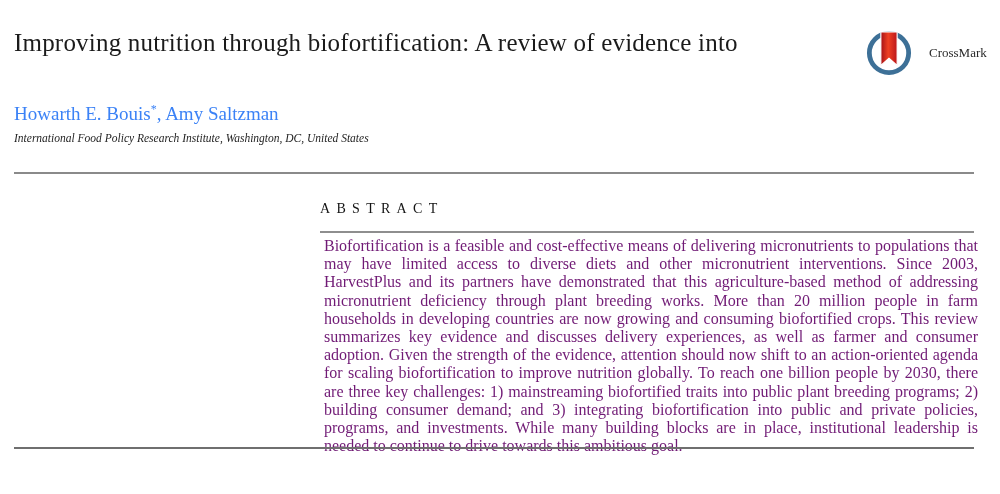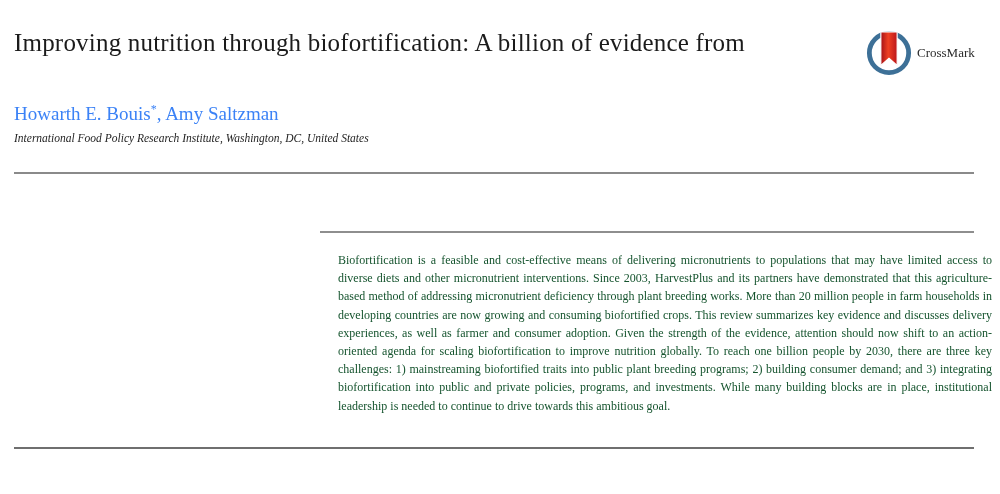--- a/index.html
+++ b/index.html
@@ -27,21 +27,21 @@
     color: #1b1b1b;
     letter-spacing: 0.2px;
   }
   .title-line { display: block; }
   .crossmark {
     position: absolute;
     left: 866px;
     top: 30px;
     display: flex;
     align-items: center;
-    gap: 5px;
+    gap: 17px;
     cursor: pointer;
   }
   .crossmark-label {
     font-size: 13px;
     color: #2b2b2b;
   }
   .authors {
     position: absolute;
     left: 14px;
     top: 103px;
@@ -84,41 +84,41 @@
     top: 231px;
     width: 654px;
     height: 1.5px;
     background: #8e8e8e;
   }
   .abstract-body {
     position: absolute;
     left: 320px;
     top: 233px;
     width: 654px;
-    margin: 18px;
-    font-size: 12px;
+    margin: 4px;
+    font-size: 16px;
     line-height: 18.2px;
     text-align: justify;
-    color: #14532d;
+    color: #701a75;
   }
   .rule-bottom {
     left: 14px;
     top: 447px;
     width: 960px;
     height: 2px;
     background: #6f6f6f;
   }
 </style>
 </head>
 <body>
 
 <div class="page">
 
   <h1 class="title">
-      <span class="title-line">Improving nutrition through biofortification: A billion of evidence from</span>
+      <span class="title-line">Improving nutrition through biofortification: A review of evidence into</span>
     </h1>
 
   <div class="crossmark">
     <svg width="46" height="46" viewBox="0 0 48 48">
       <defs>
         <linearGradient id="ribbonGrad" x1="0" y1="0" x2="1" y2="0">
           <stop offset="0" stop-color="#a51117"></stop>
           <stop offset="0.45" stop-color="#ef4023"></stop>
           <stop offset="1" stop-color="#bb161a"></stop>
         </linearGradient>
@@ -128,20 +128,21 @@
     </svg>
     <span class="crossmark-label">CrossMark</span>
   </div>
 
   <div class="authors"><span>Howarth E. Bouis</span><sup class="corresp">*</sup><span>, </span><span>Amy Saltzman</span></div>
 
   <div class="affiliation">International Food Policy Research Institute, Washington, DC, United States</div>
 
   <div class="rule rule-top"></div>
 
+  <div class="abstract-heading">ABSTRACT</div>
 
   <div class="rule rule-abstract"></div>
 
   <p class="abstract-body">Biofortification is a feasible and cost-effective means of delivering micronutrients to populations that may have limited access to diverse diets and other micronutrient interventions. Since 2003, HarvestPlus and its partners have demonstrated that this agriculture-based method of addressing micronutrient deficiency through plant breeding works. More than 20 million people in farm households in developing countries are now growing and consuming biofortified crops. This review summarizes key evidence and discusses delivery experiences, as well as farmer and consumer adoption. Given the strength of the evidence, attention should now shift to an action-oriented agenda for scaling biofortification to improve nutrition globally. To reach one billion people by 2030, there are three key challenges: 1) mainstreaming biofortified traits into public plant breeding programs; 2) building consumer demand; and 3) integrating biofortification into public and private policies, programs, and investments. While many building blocks are in place, institutional leadership is needed to continue to drive towards this ambitious goal.</p>
 
   <div class="rule rule-bottom"></div>
 
 </div>
 
 </body></html>

